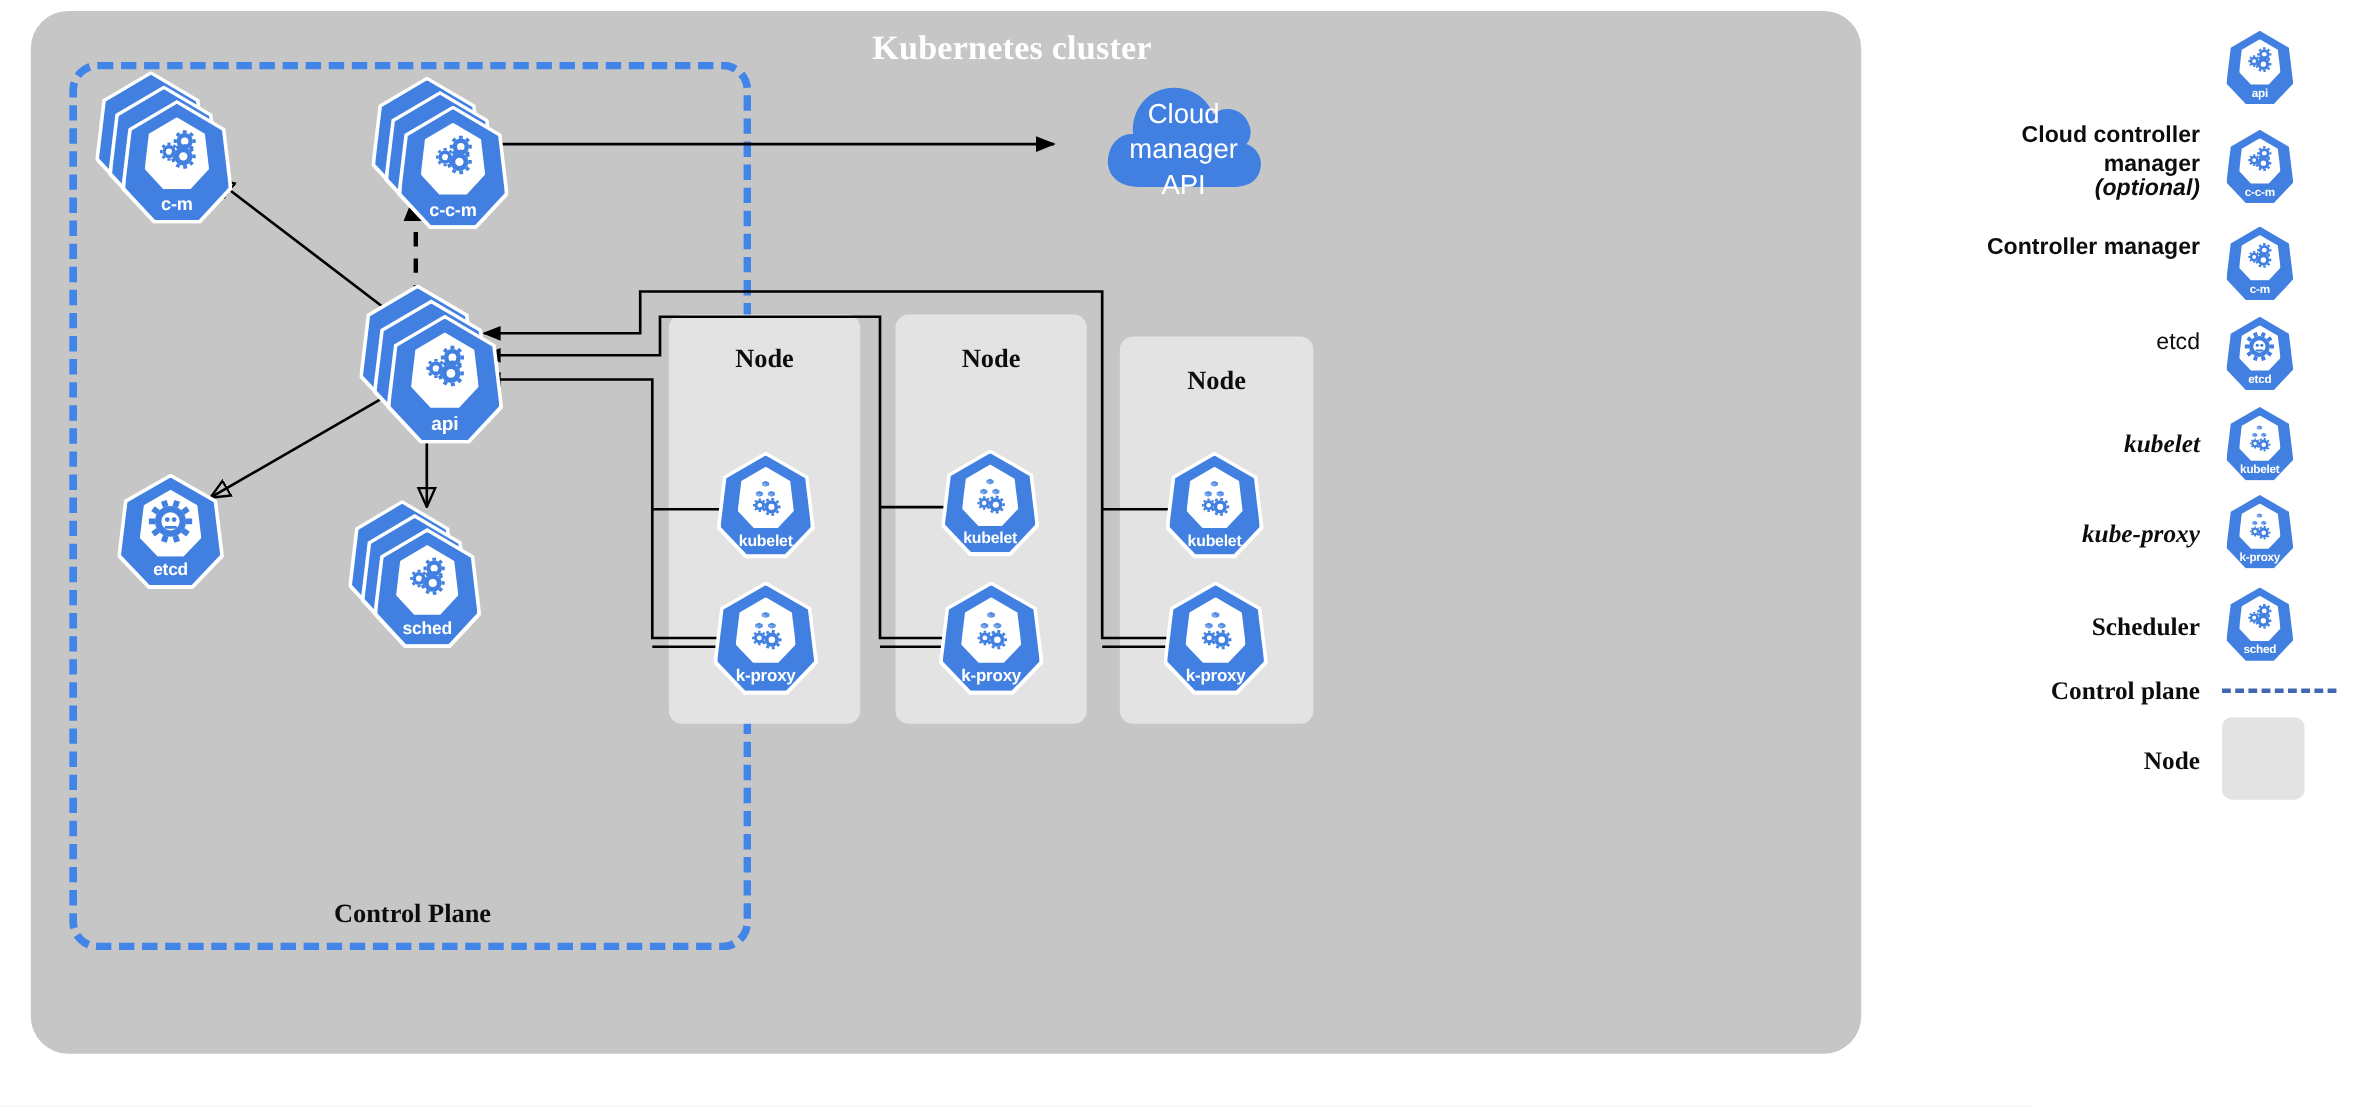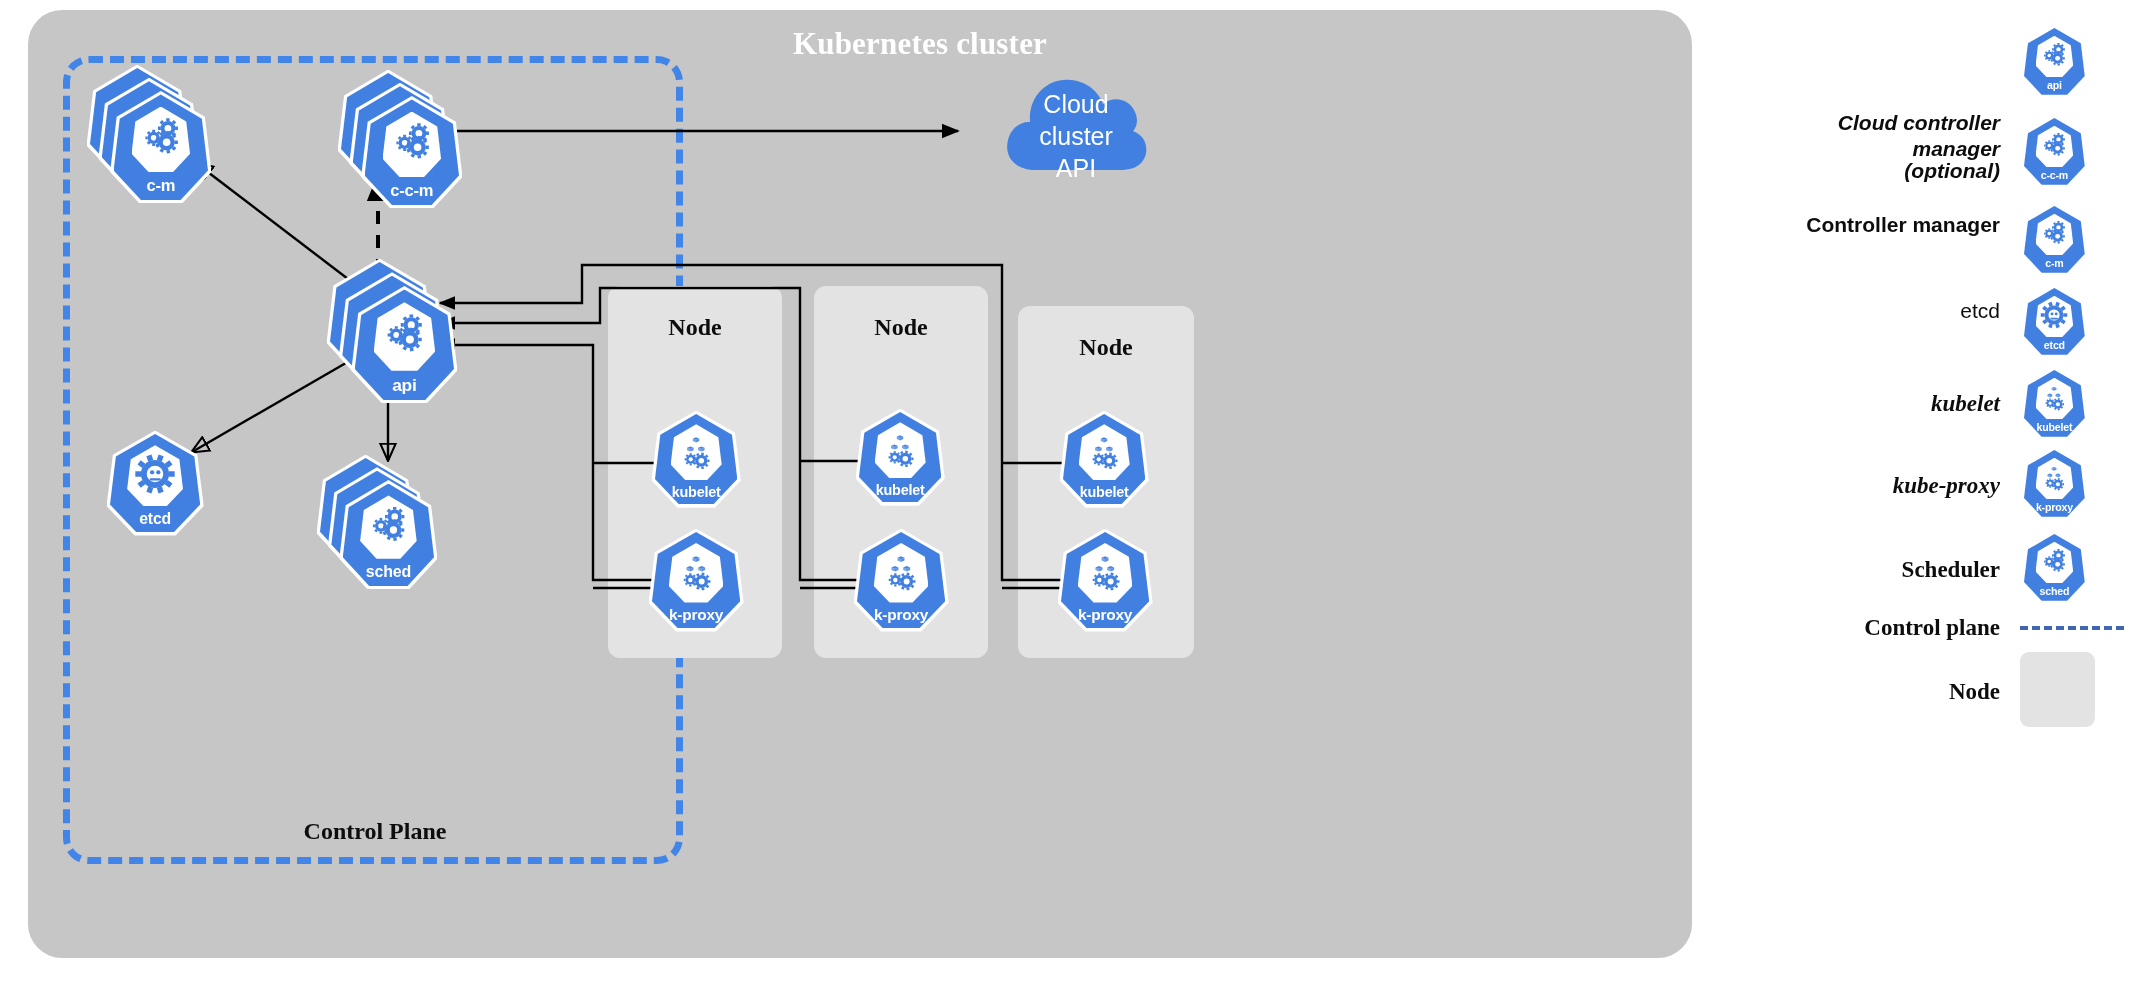--- a/index.html
+++ b/index.html
@@ -209,21 +209,21 @@
         C 28 30, 48 12, 70 14
         C 88 15, 99 27, 103 38
         C 112 30, 128 32, 134 44
         C 139 53, 137 61, 133 65
         C 147 70, 150 86, 142 96
         C 137 102, 129 104, 120 104
         Z" fill="#4180e0"></path>
     </svg>
     <div class="cloud-text">
       <div>Cloud</div>
-      <div>cluster</div>
+      <div>manager</div>
       <div>API</div>
     </div>
   </div>
 
   <div class="k8s" id="badge-cm" style="left:90px;top:68px;width:118px;height:132px;">
       <div class="stackwrap">
         <div class="hex hex-white" style="width: 101.4px; height: 112.6px; left: -3.5px; top: -3.5px; z-index: 1;"></div>
         <div class="hex" style="width: 94.4px; height: 105.6px; left: 0px; top: 0px; z-index: 2;"></div>
         <div class="hex hex-white" style="width: 101.4px; height: 112.6px; left: 8.3px; top: 9.7px; z-index: 3;"></div>
         <div class="hex" style="width: 94.4px; height: 105.6px; left: 11.8px; top: 13.2px; z-index: 4;"></div>
@@ -796,21 +796,21 @@
                 <polygon points="74.7,47.0 80.3,42.3 85.4,48.4 79.8,53.1"></polygon>
                 <circle cx="63" cy="62" r="19"></circle>
           <circle cx="63" cy="62" r="8.74" fill="#fff"></circle>
     </g>
             </svg>
           </div>
           <div class="badge-label" style="font-size: 10.633px; left: 0px; width: 60.76px; bottom: 5.0252px;">api</div>
         </div>
       </div>
 
-    <div class="legend-label lg-sans-bold" style="left:80px;top:110px;width:220px;font-style:italic;">Cloud controller manager</div>
+    <div class="legend-label lg-sans-bold" style="left:80px;top:110px;width:220px;">Cloud controller manager</div>
     <div class="legend-label lg-sans-bold-italic" style="left:80px;top:158px;width:220px;">(optional)</div>
     <div class="k8s" id="lg-ccm" style="left:324px;top:118px;width:62px;height:68px;">
         <div class="stackwrap">
           <div class="hex hex-white" style="width: 67.76px; height: 73.64px; left: -3.5px; top: -3.5px; z-index: 1;"></div>
           <div class="hex" style="width: 60.76px; height: 66.64px; left: 0px; top: 0px; z-index: 2;"></div>
           <div class="hex hex-white" style="width: 37.6712px; height: 41.3168px; left: 11.5444px; top: 7.6636px; z-index: 7;"></div>
           <div class="glyph" style="left: 30.38px; top: 27.0825px;">
             <svg width="27.876687999999998" height="27.876687999999998" viewBox="0 0 100 100">
     <g fill="#4180e0">
       <polygon points="82.5,26.0 89.1,26.0 89.1,34.0 82.5,34.0"></polygon>

